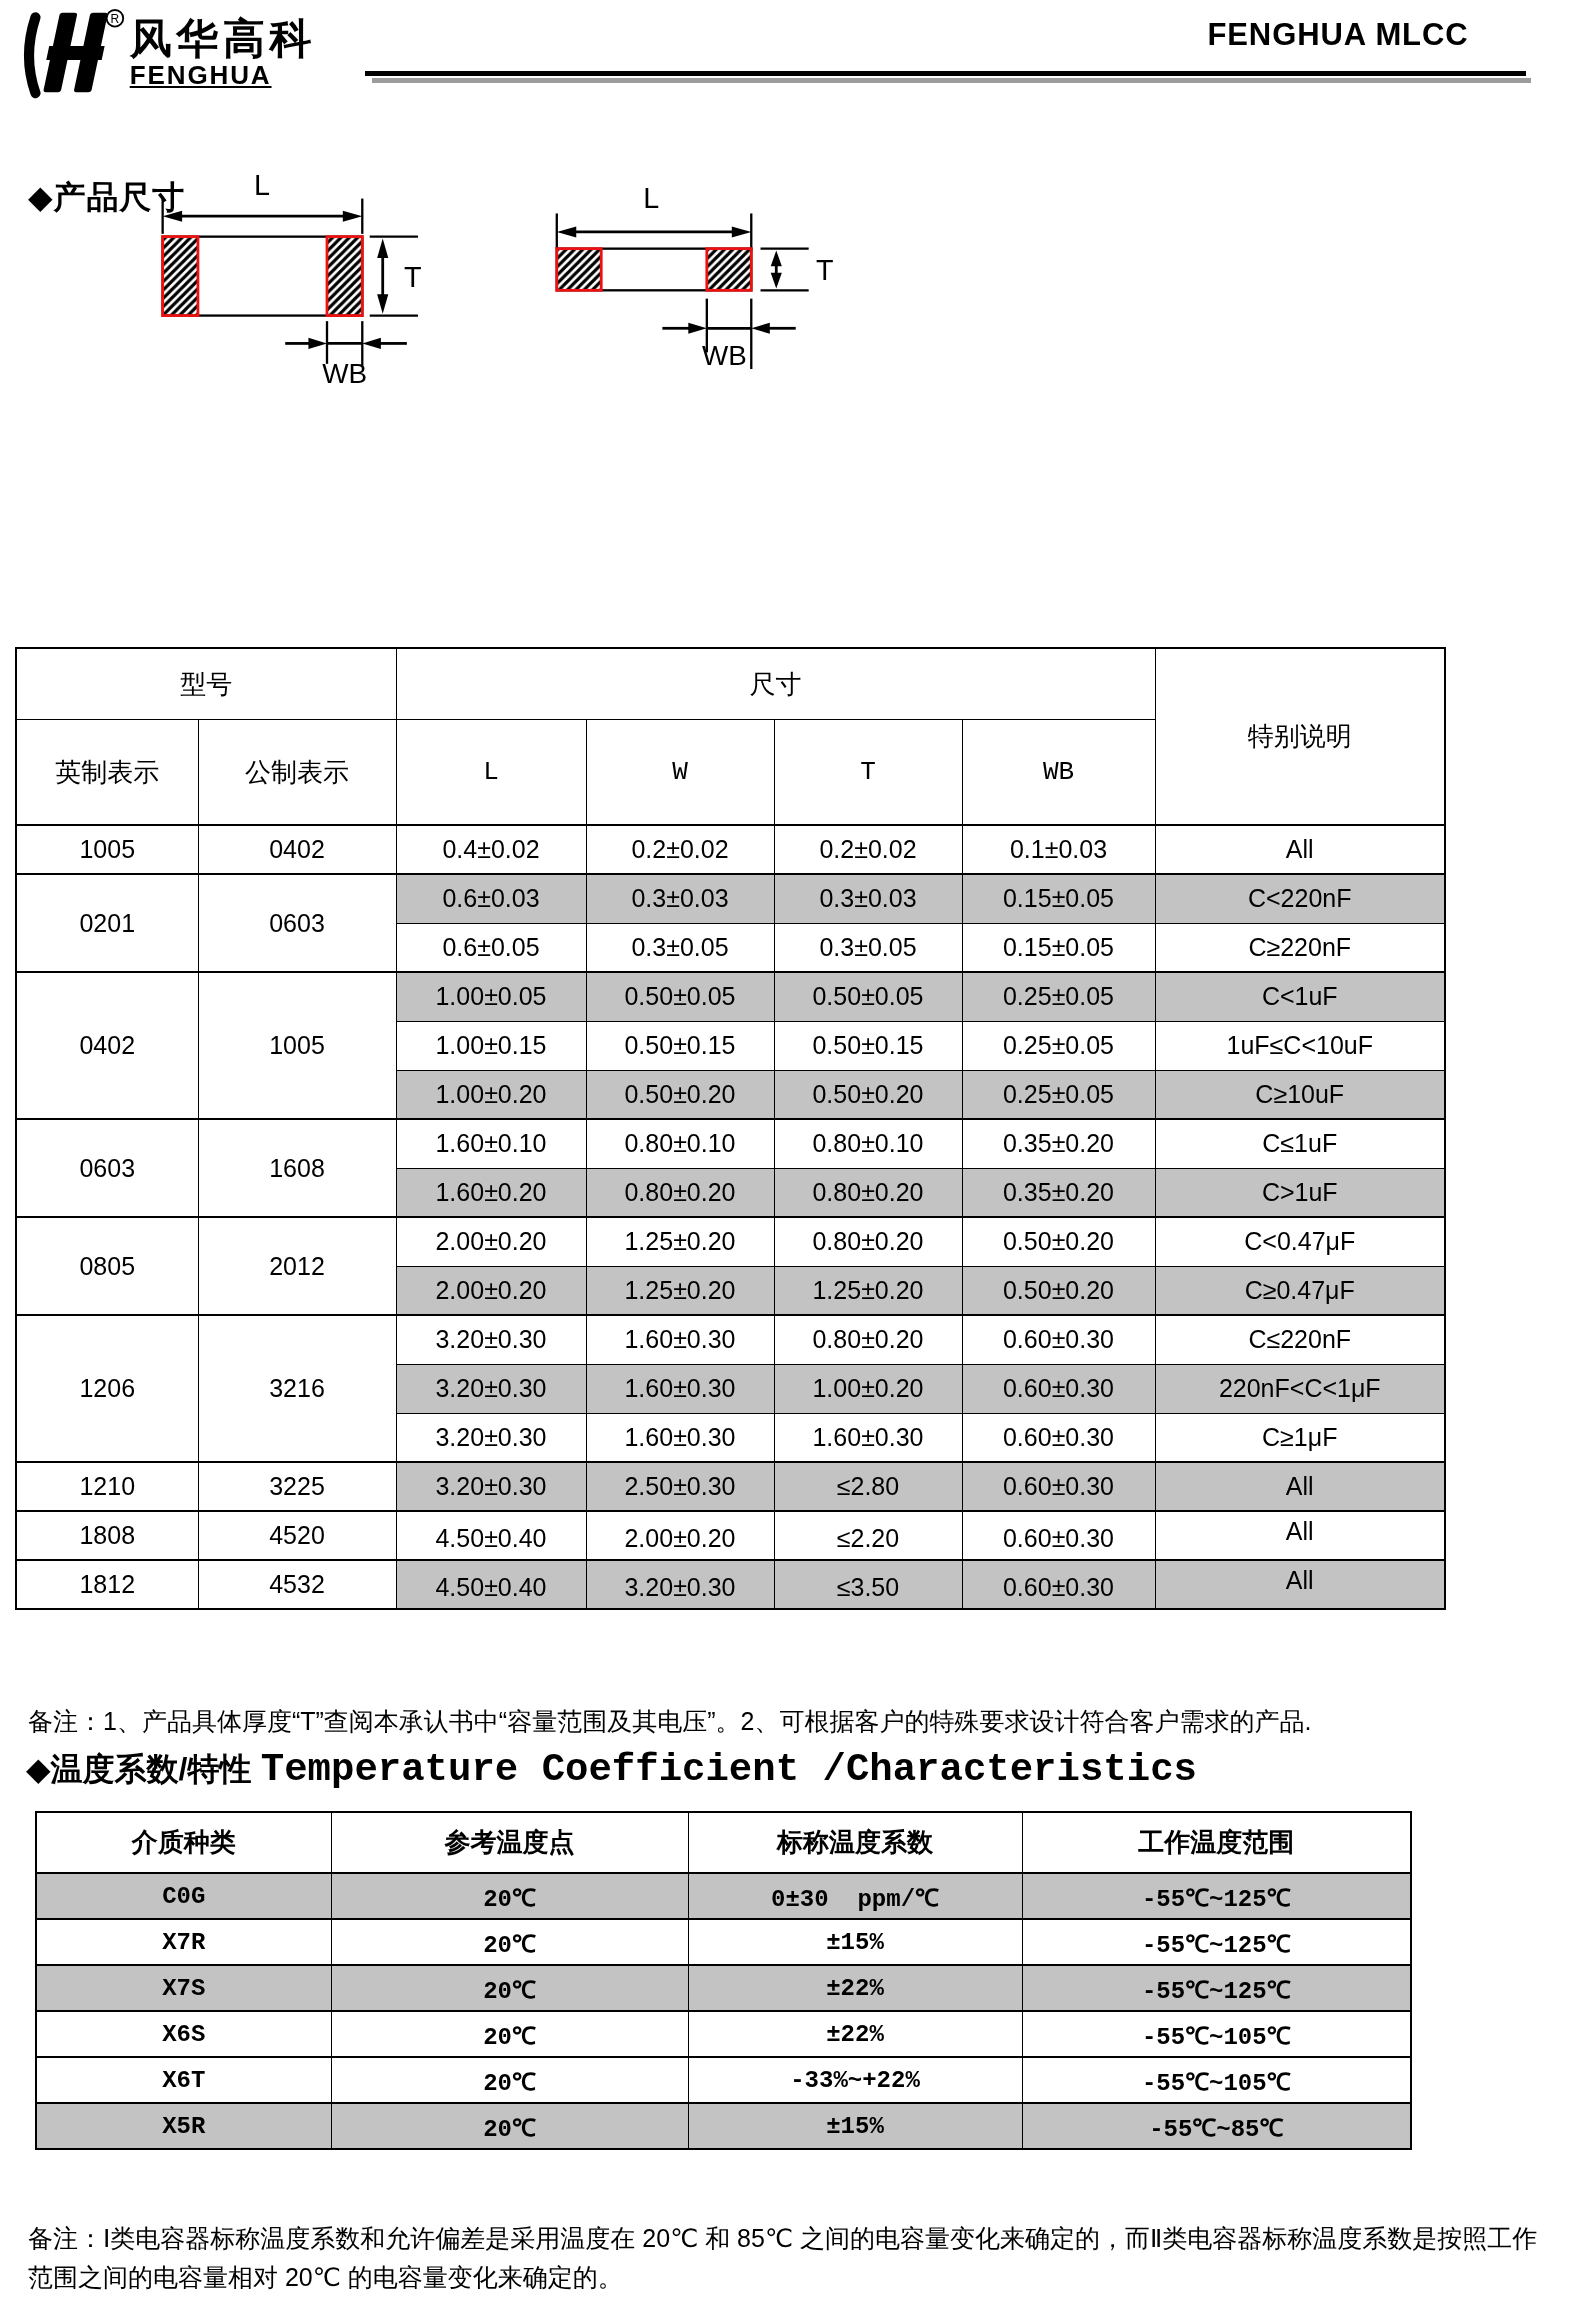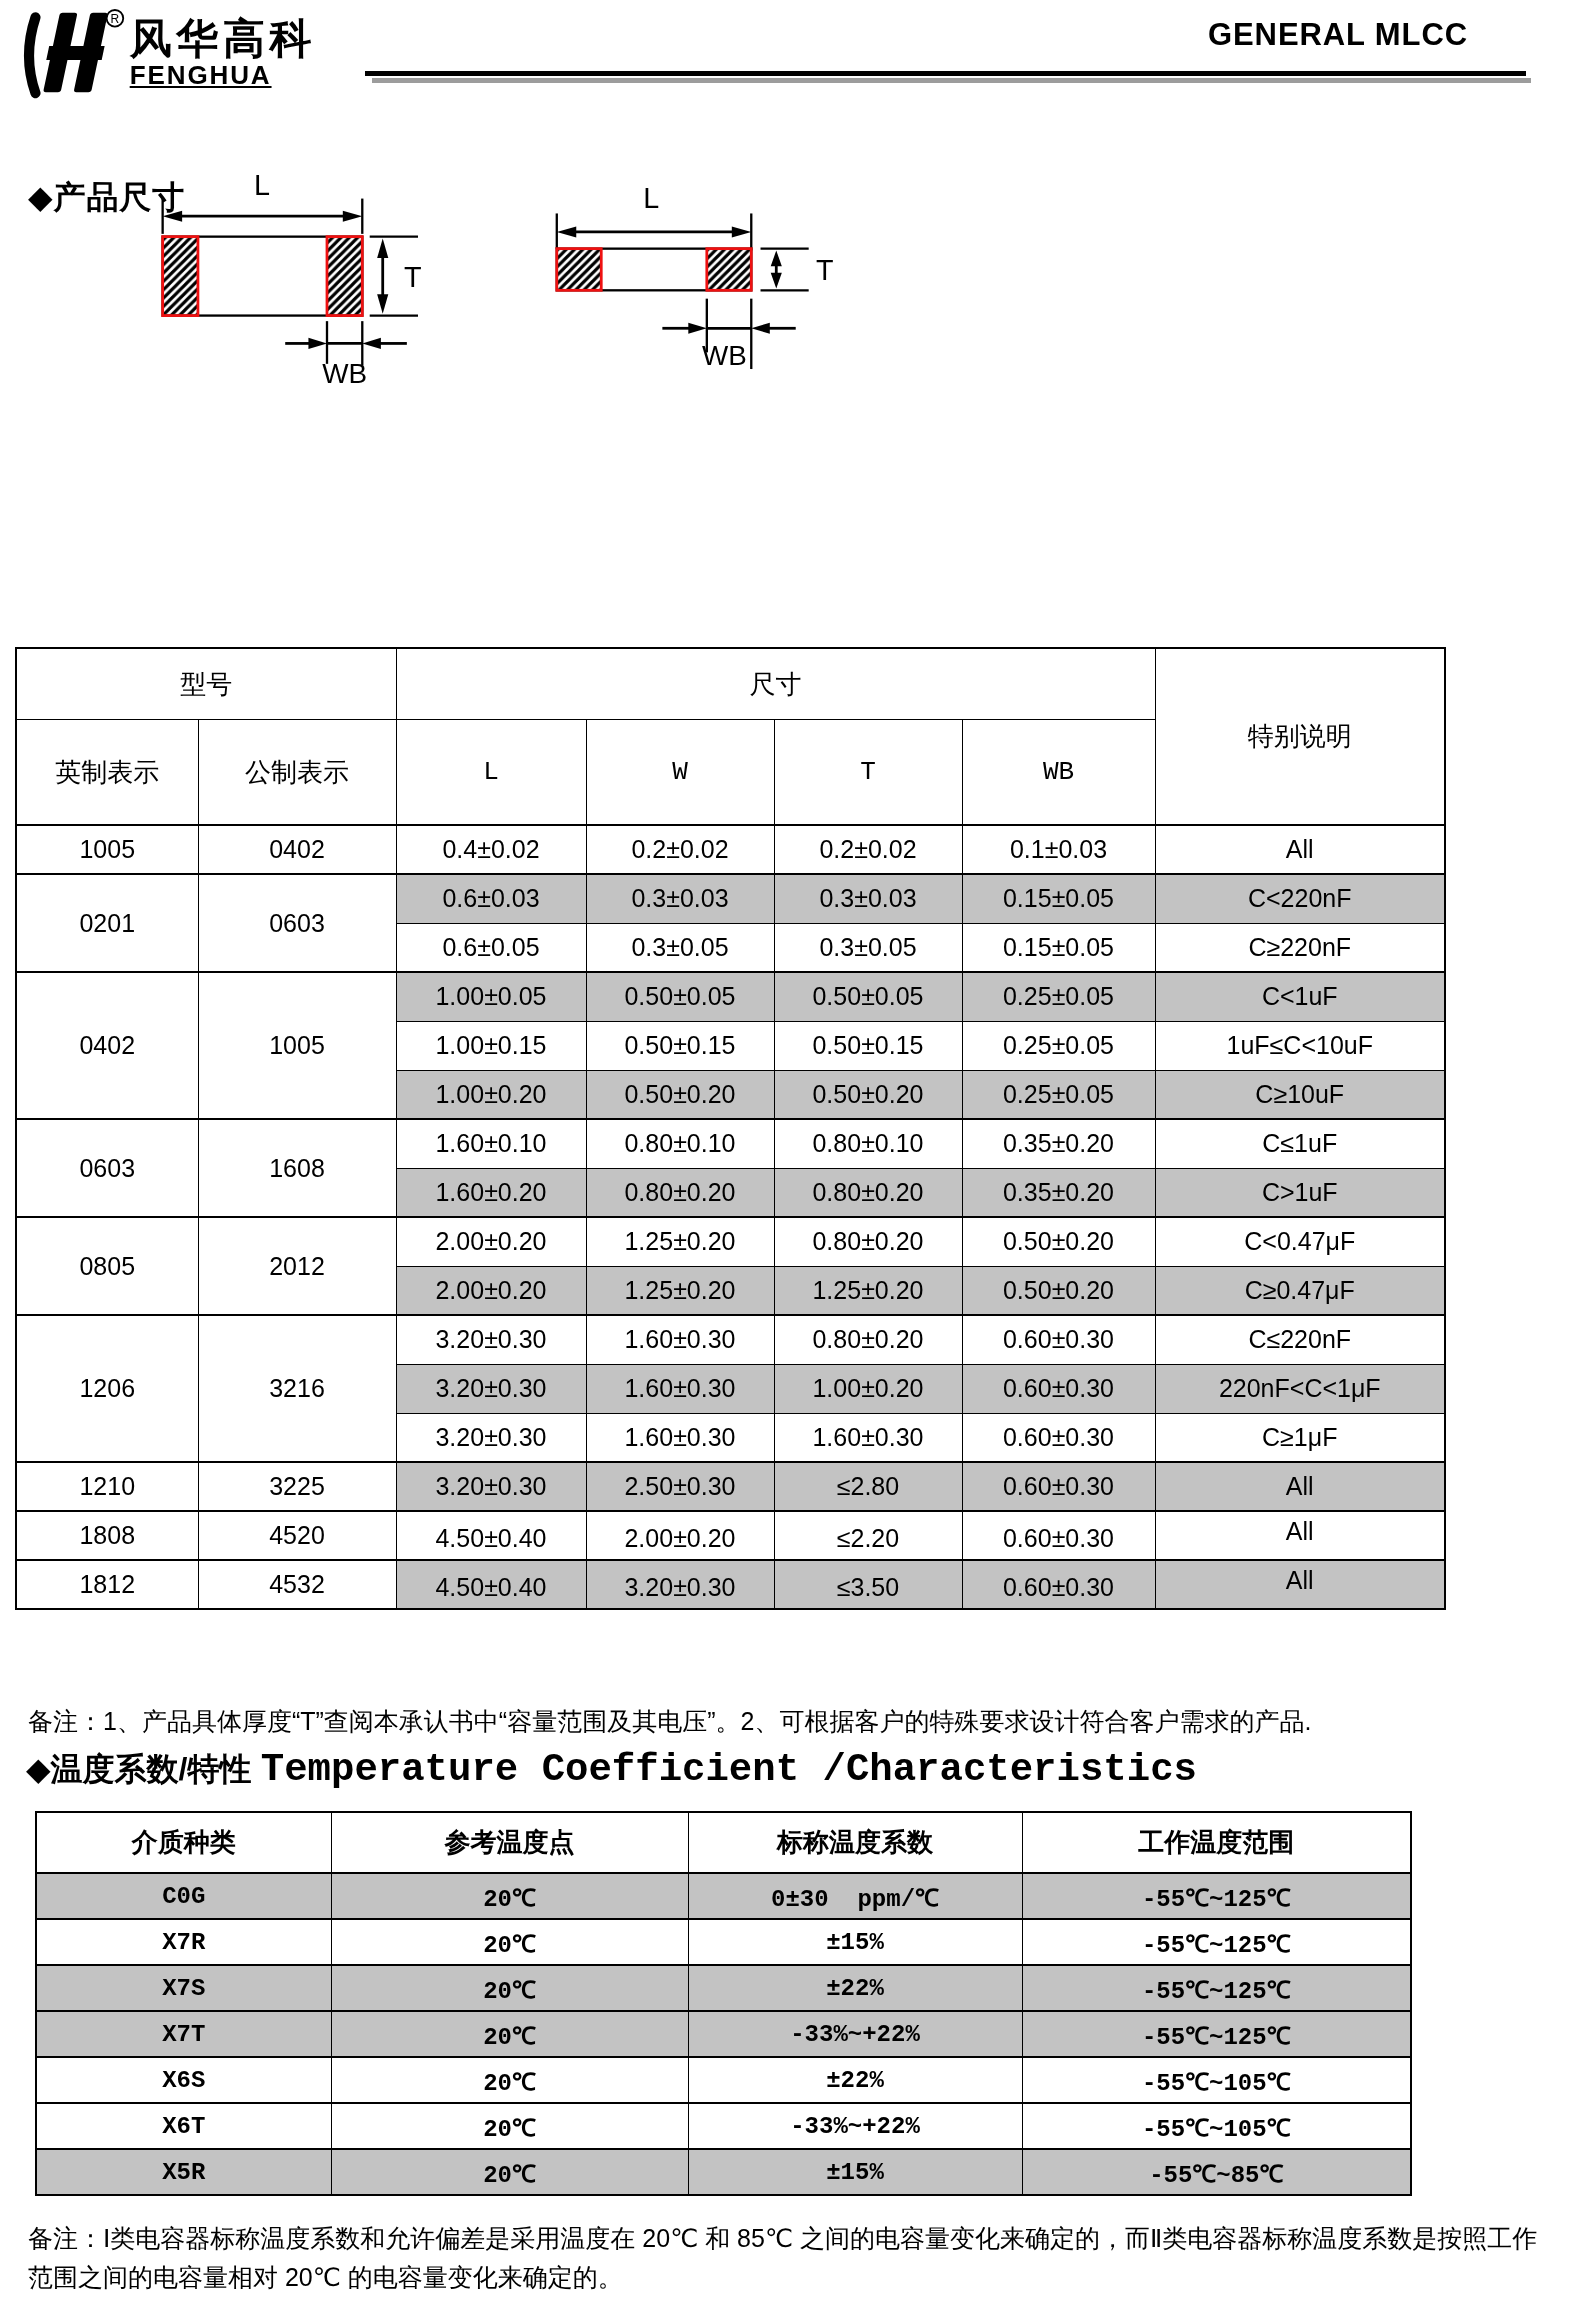--- a/index.html
+++ b/index.html
@@ -64,21 +64,21 @@
         <rect x="30" y="7" width="19" height="86" rx="3"></rect>
         <rect x="63" y="7" width="19" height="86" rx="3"></rect>
         <rect x="26" y="43" width="60" height="15"></rect>
       </g>
       <circle cx="106" cy="13" r="9" fill="none" stroke="#000" stroke-width="2"></circle>
       <text x="106" y="18" font-size="13" text-anchor="middle">R</text>
     </svg>
     <div class="logo-cn">风华高科</div>
     <div class="logo-en">FENGHUA</div>
   </div>
-  <div class="doc-title">GENERAL MLCC</div>
+  <div class="doc-title">FENGHUA MLCC</div>
   <div class="rule-black"></div>
   <div class="rule-gray"></div>
 
   <div class="sec-title-1">◆产品尺寸</div>
 
   <svg class="diag diag1" width="288" height="221" viewBox="0 0 310 238">
     <defs>
       <pattern id="h1" patternUnits="userSpaceOnUse" width="9" height="9">
         <path d="M-2,2 L2,-2 M0,9 L9,0 M7,11 L11,7" stroke="#000" stroke-width="3.4" fill="none"></path>
       </pattern>
@@ -335,26 +335,20 @@
           <td class="t">±15%</td>
           <td class="t">-55℃~125℃</td>
         </tr>
         <tr>
           <td class="t shade">X7S</td>
           <td class="t shade">20℃</td>
           <td class="t shade">±22%</td>
           <td class="t shade">-55℃~125℃</td>
         </tr>
         <tr>
-          <td class="t shade">X7T</td>
-          <td class="t shade">20℃</td>
-          <td class="t shade">-33%~+22%</td>
-          <td class="t shade">-55℃~125℃</td>
-        </tr>
-        <tr>
           <td class="t">X6S</td>
           <td class="t">20℃</td>
           <td class="t">±22%</td>
           <td class="t">-55℃~105℃</td>
         </tr>
         <tr>
           <td class="t">X6T</td>
           <td class="t">20℃</td>
           <td class="t">-33%~+22%</td>
           <td class="t">-55℃~105℃</td>

